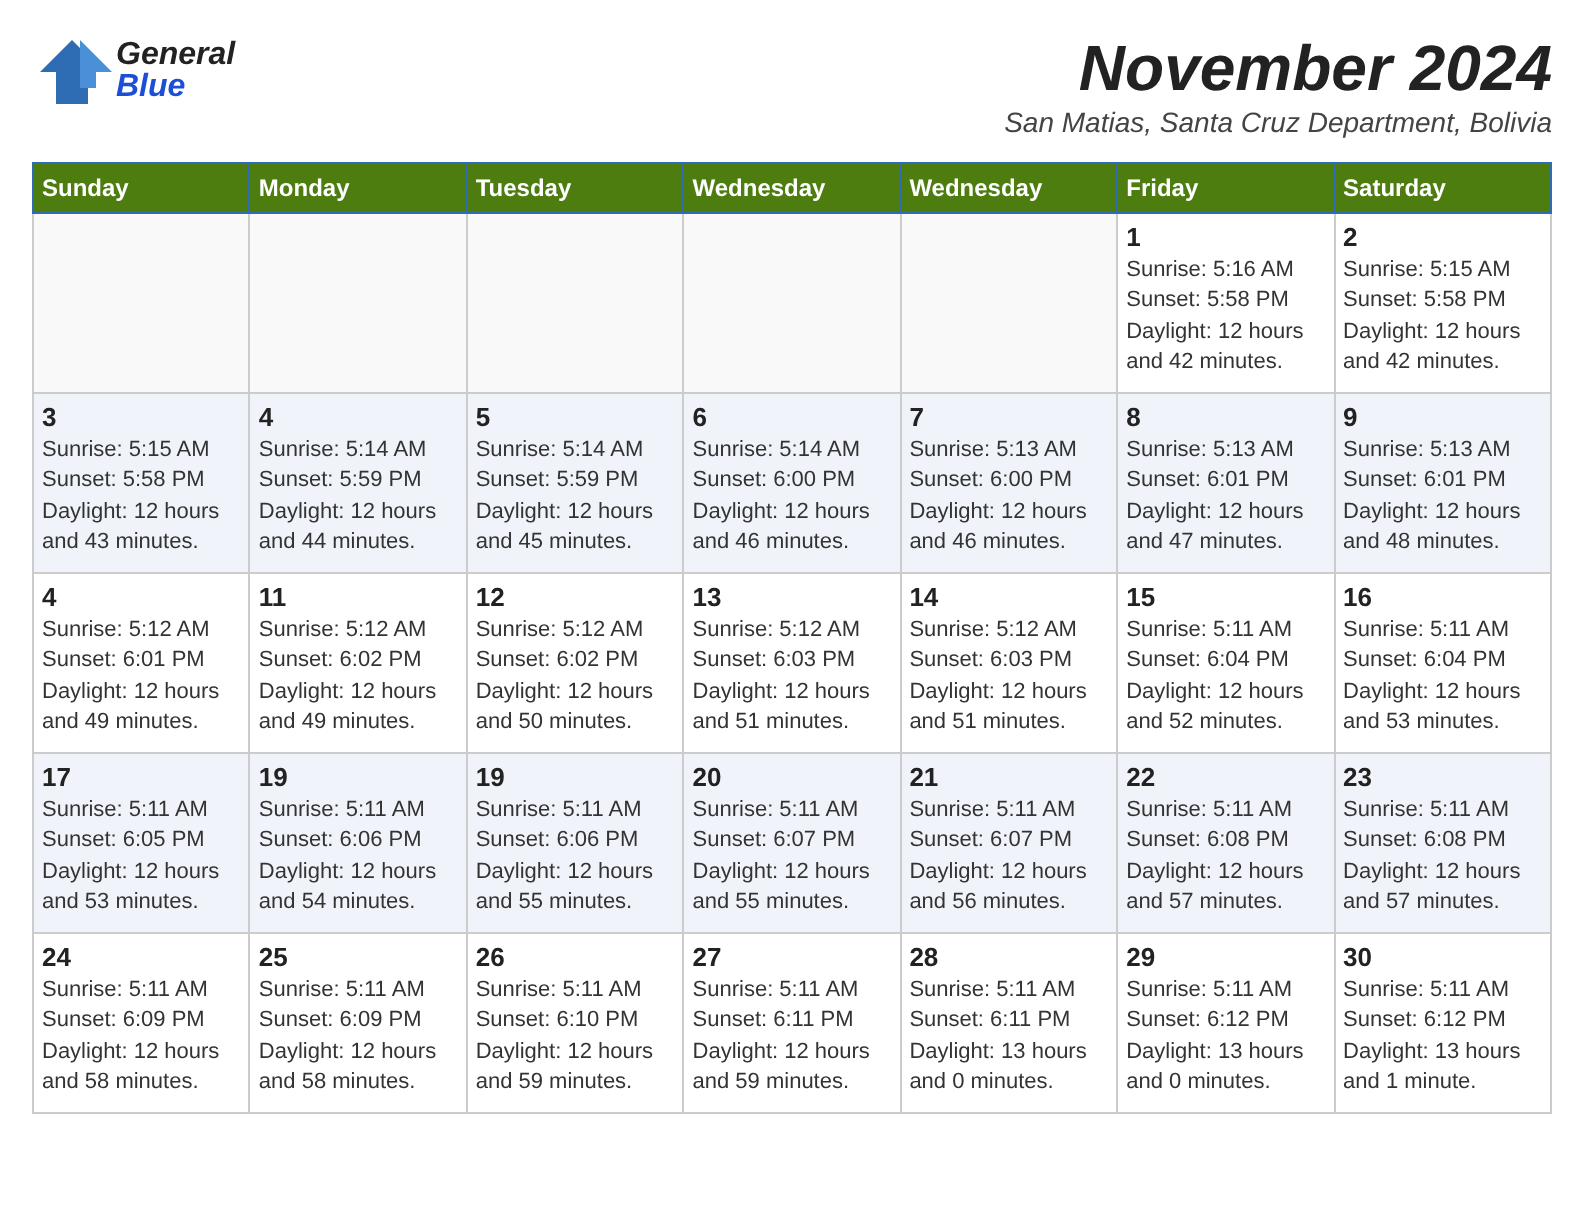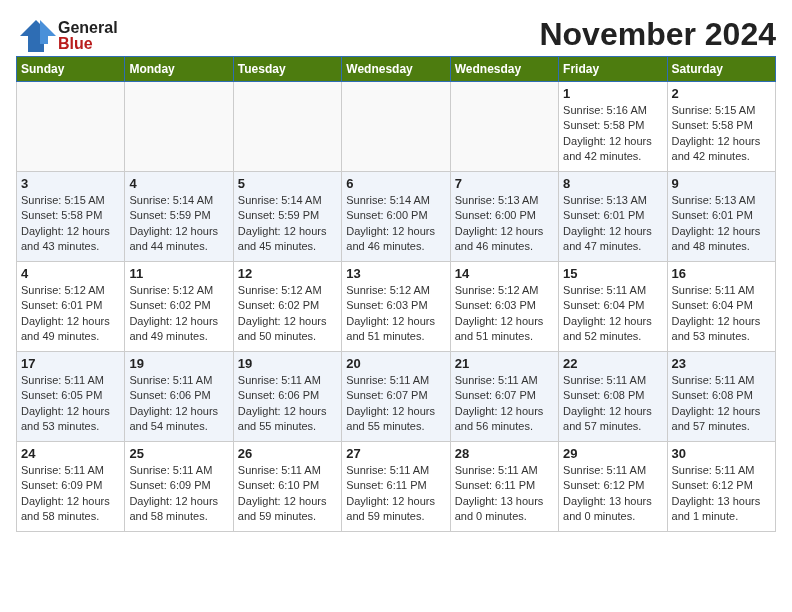--- a/index.html
+++ b/index.html
@@ -7,21 +7,22 @@
       font-family: Arial, sans-serif;
       background: #fff;
       width: 792px;
       min-height: 612px;
       padding: 16px;
     }
     .header {
       display: flex;
       align-items: flex-start;
       justify-content: space-between;
-      margin-bottom: 0;
+      margin-bottom: 12px;
+      font-style: italic;
     }
     .title-block {
       text-align: right;
     }
     .month-title {
       font-size: 32px;
       font-weight: bold;
       color: #222;
     }
     .subtitle {
@@ -86,39 +87,40 @@
       line-height: 1;
     }
     .logo-general {
       font-size: 16px;
       font-weight: bold;
       color: #222;
     }
     .logo-blue {
       font-size: 16px;
       font-weight: bold;
-      color: #b91c1c;
+      color: #1d4ed8;
     }
   </style>
 </head>
 <body>
 
 <div class="header">
   <div class="logo-container">
     <svg class="logo-svg" viewBox="0 0 40 40">
       <polygon points="20,4 36,20 28,20 28,36 12,36 12,20 4,20" fill="#2e6db4"></polygon>
       <polygon points="24,4 40,20 32,20 32,28 24,28 24,4" fill="#4a90d9"></polygon>
     </svg>
     <div class="logo-words">
       <span class="logo-general">General</span>
       <span class="logo-blue">Blue</span>
     </div>
   </div>
   <div class="title-block">
     <div class="month-title">November 2024</div>
+    <div class="subtitle">San Matias, Santa Cruz Department, Bolivia</div>
   </div>
 </div>
 
 <table class="calendar">
   <thead>
     <tr>
     <th>Sunday</th>
         <th>Monday</th>
         <th>Tuesday</th>
         <th>Wednesday</th>

